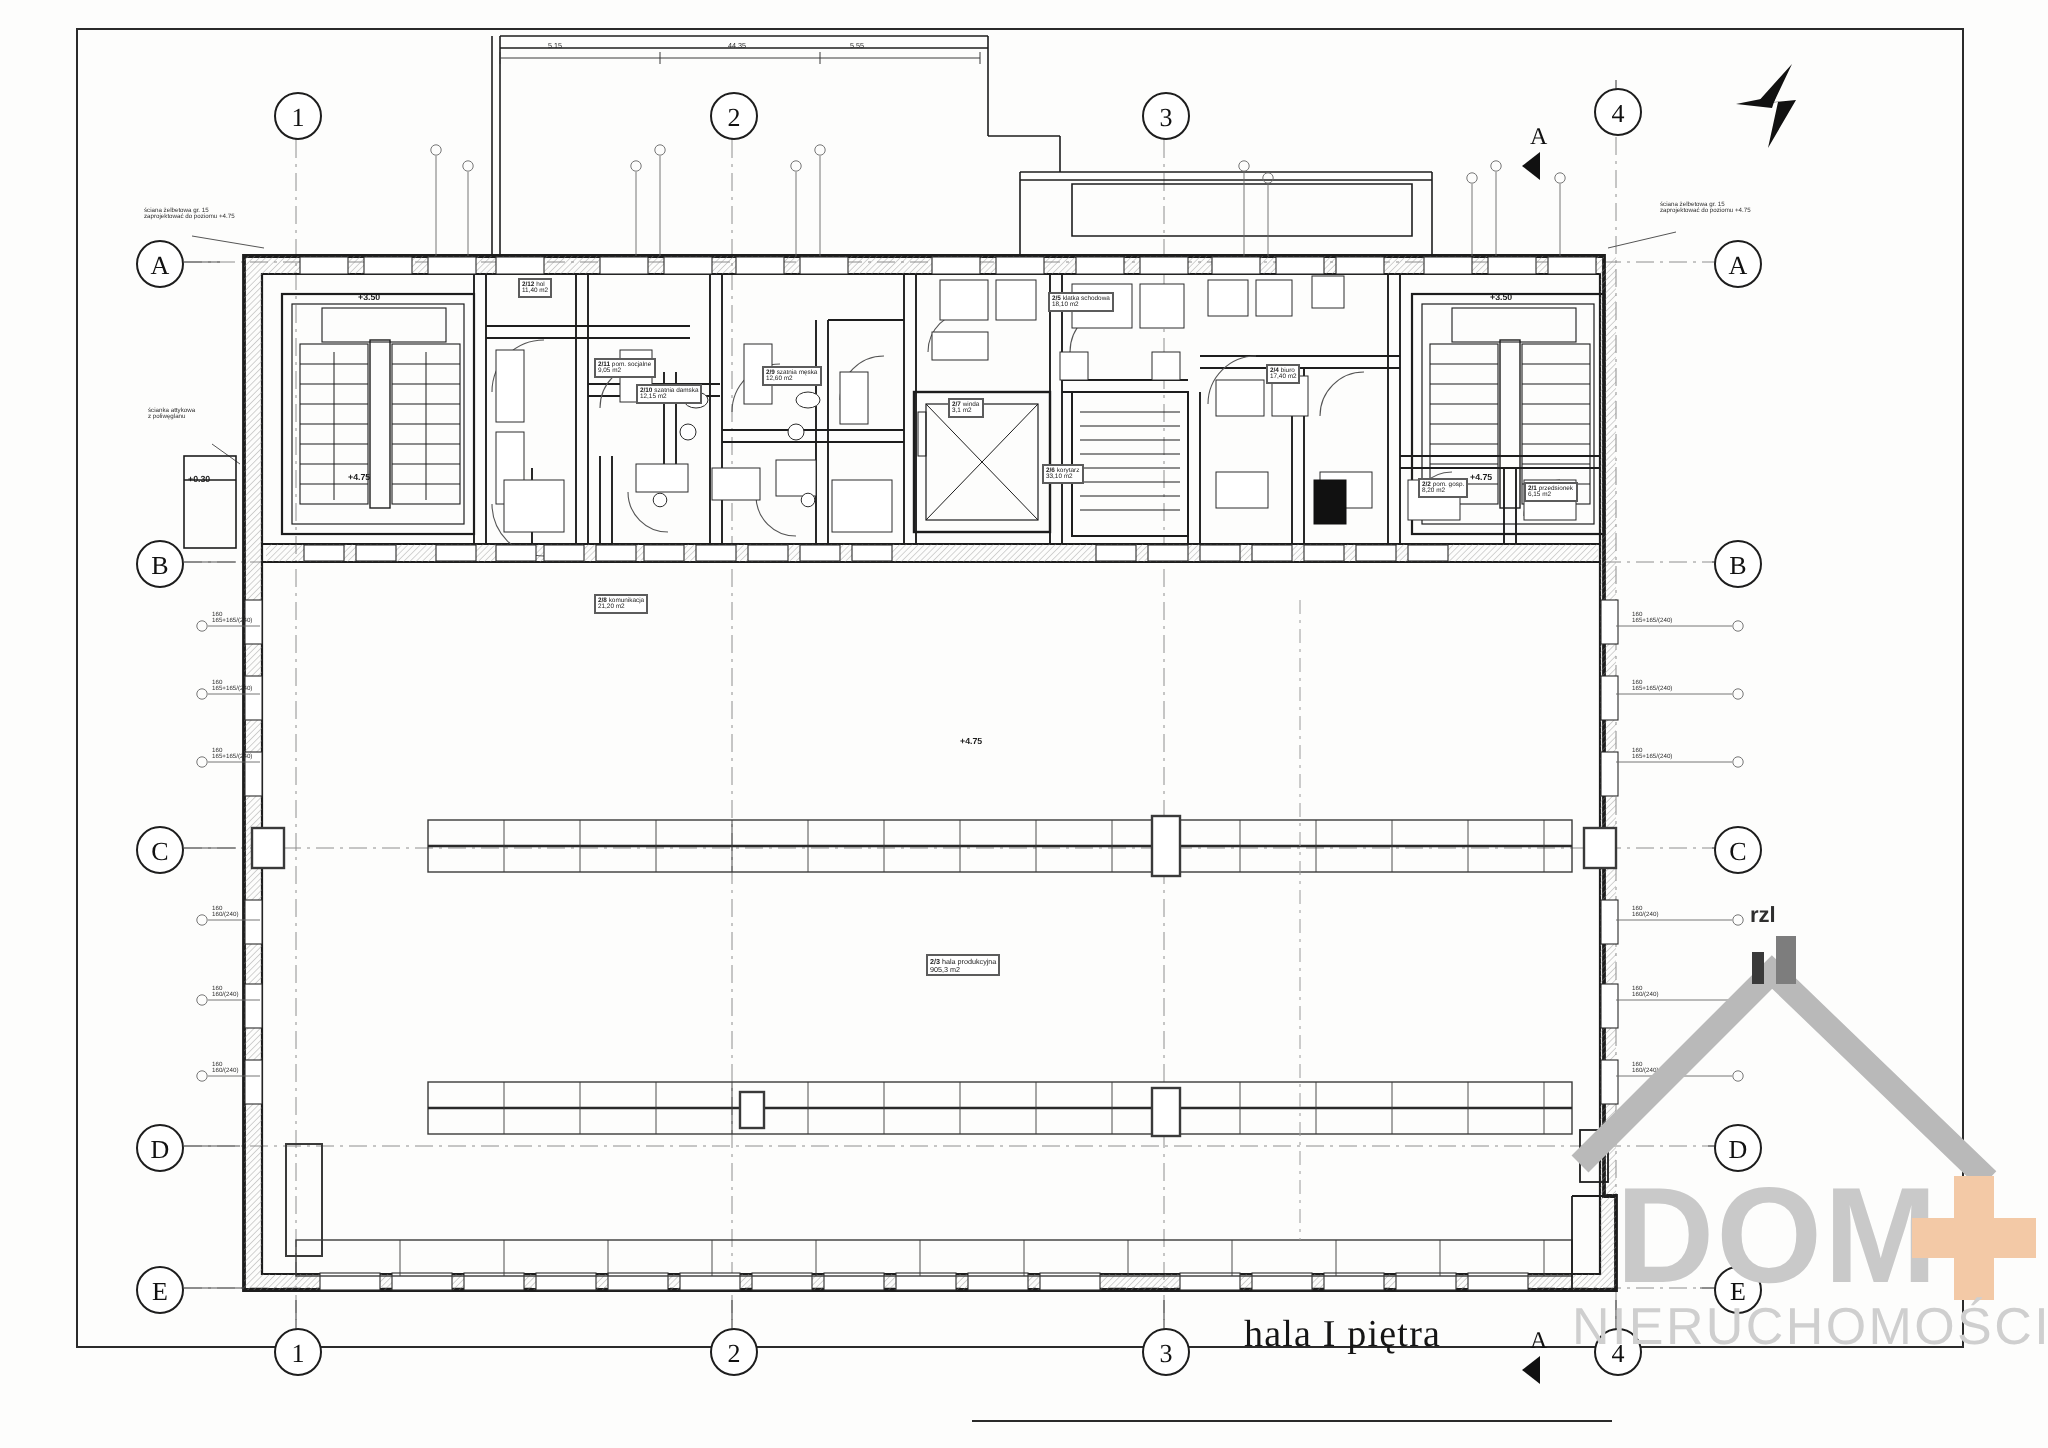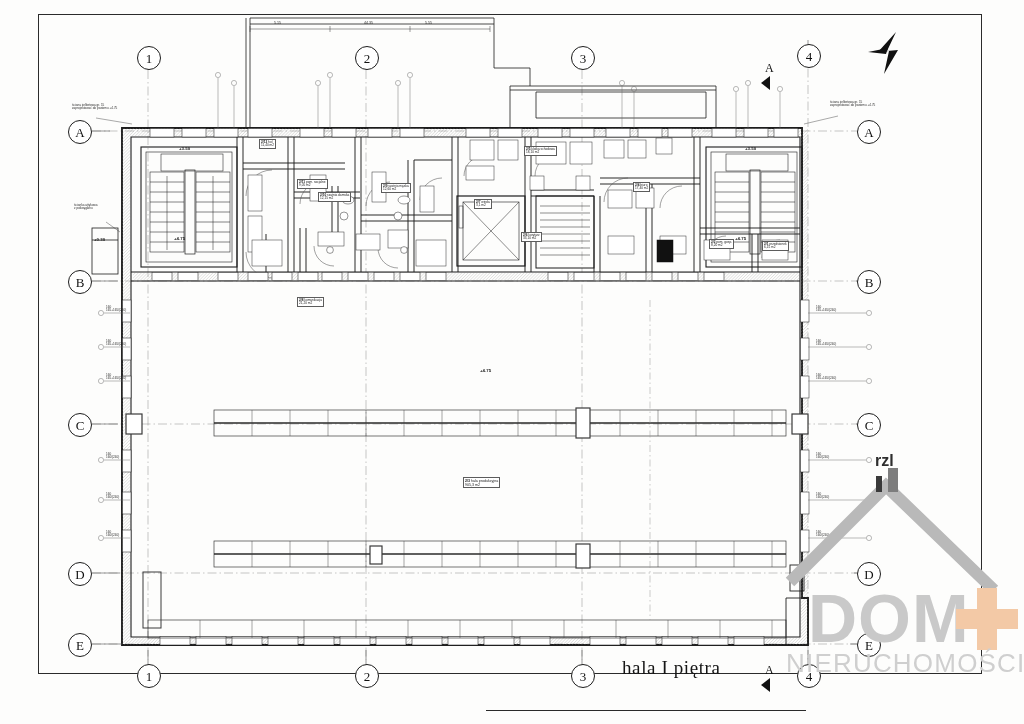--- a/index.html
+++ b/index.html
@@ -93,21 +93,21 @@
     position:absolute;left:196px;top:126px;width:62px;height:62px;
   }
   #wm-plus:before,#wm-plus:after{
     content:"";position:absolute;background:#f3c9a6;
   }
   #wm-plus:before{left:21px;top:0;width:20px;height:62px;}
   #wm-plus:after{left:0;top:21px;width:62px;height:20px;}
   
   #wm-badge{
     position:absolute;left:115px;top:-10px;
-    font-family:"Liberation Sans",sans-serif;font-size:16px;
+    font-family:"Liberation Sans",sans-serif;font-size:11px;
     font-weight:700;color:#2e2e2e;text-align:right;
   }
   #wm-badge-bar{position:absolute;left:128px;top:6px;width:10px;height:24px;background:#7d7d7d;}
   #wm-badge-bar2{position:absolute;left:116px;top:14px;width:6px;height:16px;background:#3a3a3a;}
 </style>
 </head>
 <body>
 
 <div id="sheet">
 

